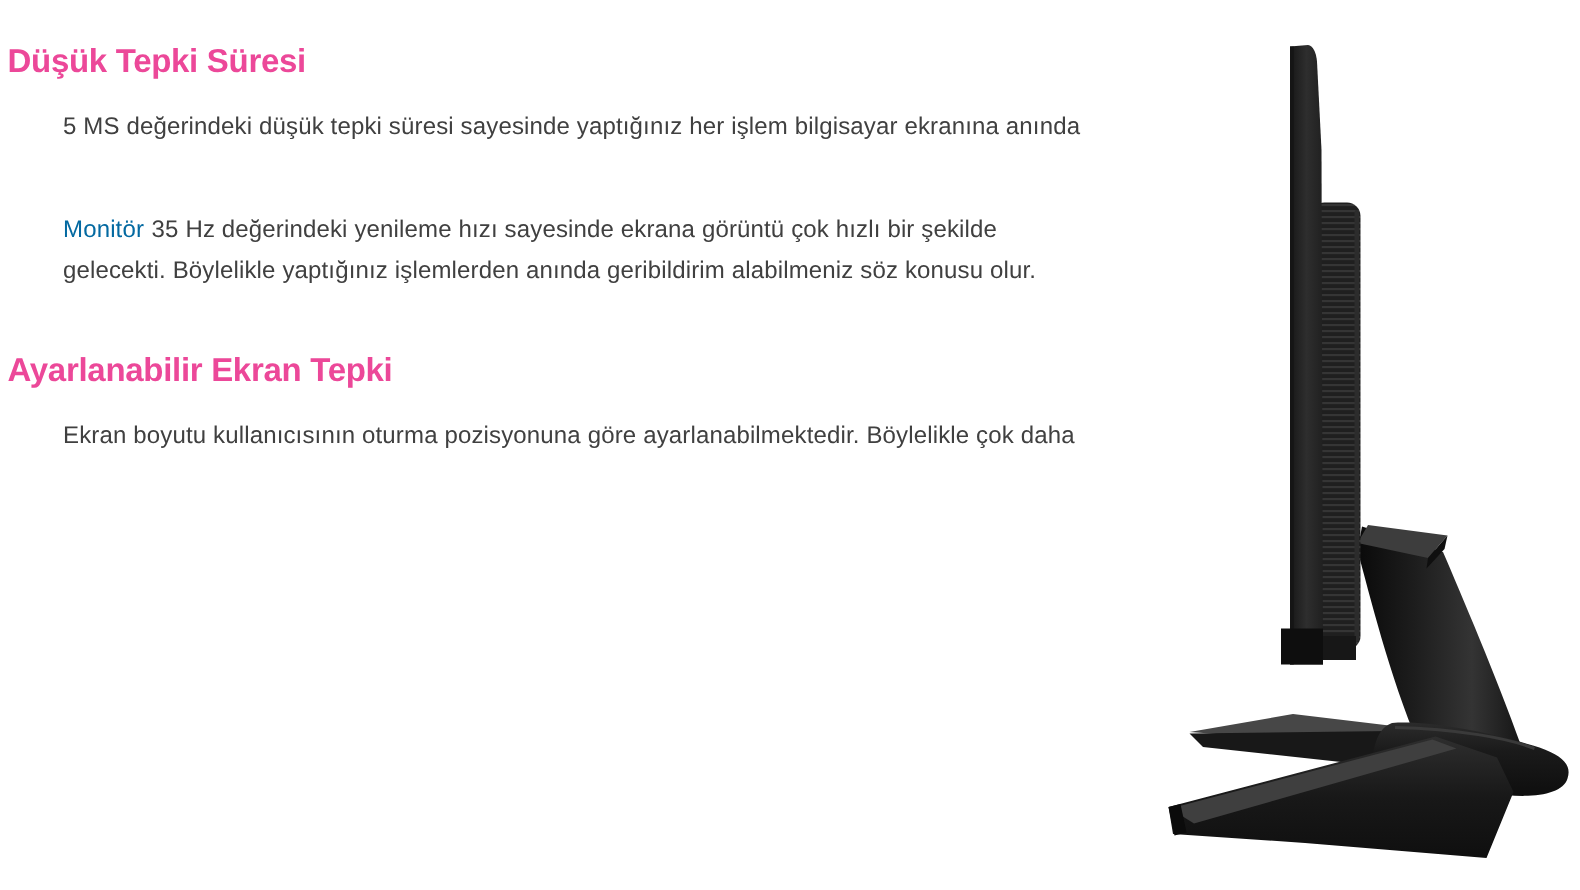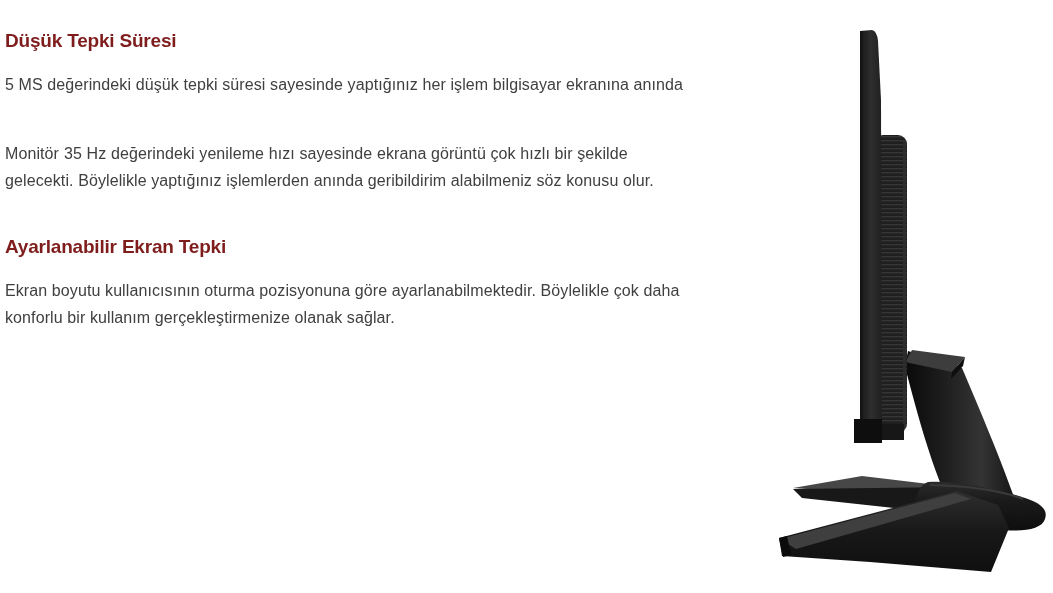--- a/index.html
+++ b/index.html
@@ -11,36 +11,37 @@
     position: relative;
   }
   .content {
     position: absolute;
     left: 5px; top: 0;
     width: 742px;
     padding-top: 30px;
   }
   .feature-section { margin-bottom: 42px; }
   .feature-heading {
-    font-size: 19px;
+    font-size: 22px;
     font-weight: bold;
     line-height: 21px;
-    color: #7f1d1d;
+    color: #ec4899;
     letter-spacing: -0.2px;
     margin: 0 0 20px 0;
   }
   .para-line {
     font-size: 16px;
     line-height: 27px;
     color: #404040;
     white-space: nowrap;
     letter-spacing: 0.1px;
+    margin-left: 37px;
   }
   a.inline-link {
-    color: #404040;
+    color: #0369a1;
     text-decoration: none;
     margin-right: 5px;
     cursor: pointer;
   }
   .product-image-wrap {
     position: absolute;
     left: 750px; top: 0;
     width: 303px; height: 593px;
   }
   svg { display: block; }
@@ -56,21 +57,20 @@
   </section>
 
   <section class="feature-section">
     <div class="para-line"><a class="inline-link" href="#">Monitör</a><span>35 Hz değerindeki yenileme hızı sayesinde ekrana görüntü çok hızlı bir şekilde</span></div>
     <div class="para-line">gelecekti. Böylelikle yaptığınız işlemlerden anında geribildirim alabilmeniz söz konusu olur.</div>
   </section>
 
   <section class="feature-section">
     <h3 class="feature-heading">Ayarlanabilir Ekran Tepki</h3>
     <div class="para-line">Ekran boyutu kullanıcısının oturma pozisyonuna göre ayarlanabilmektedir. Böylelikle çok daha</div>
-    <div class="para-line">konforlu bir kullanım gerçekleştirmenize olanak sağlar.</div>
   </section>
 
 </div>
 
 <div class="product-image-wrap">
   <svg width="303" height="593" viewBox="0 0 303 593" xmlns="http://www.w3.org/2000/svg">
     <defs>
       <pattern id="rib" width="4" height="4" patternUnits="userSpaceOnUse">
         <rect width="4" height="4" fill="#1f1f1f"></rect>
         <rect width="4" height="1.4" fill="#353535"></rect>

